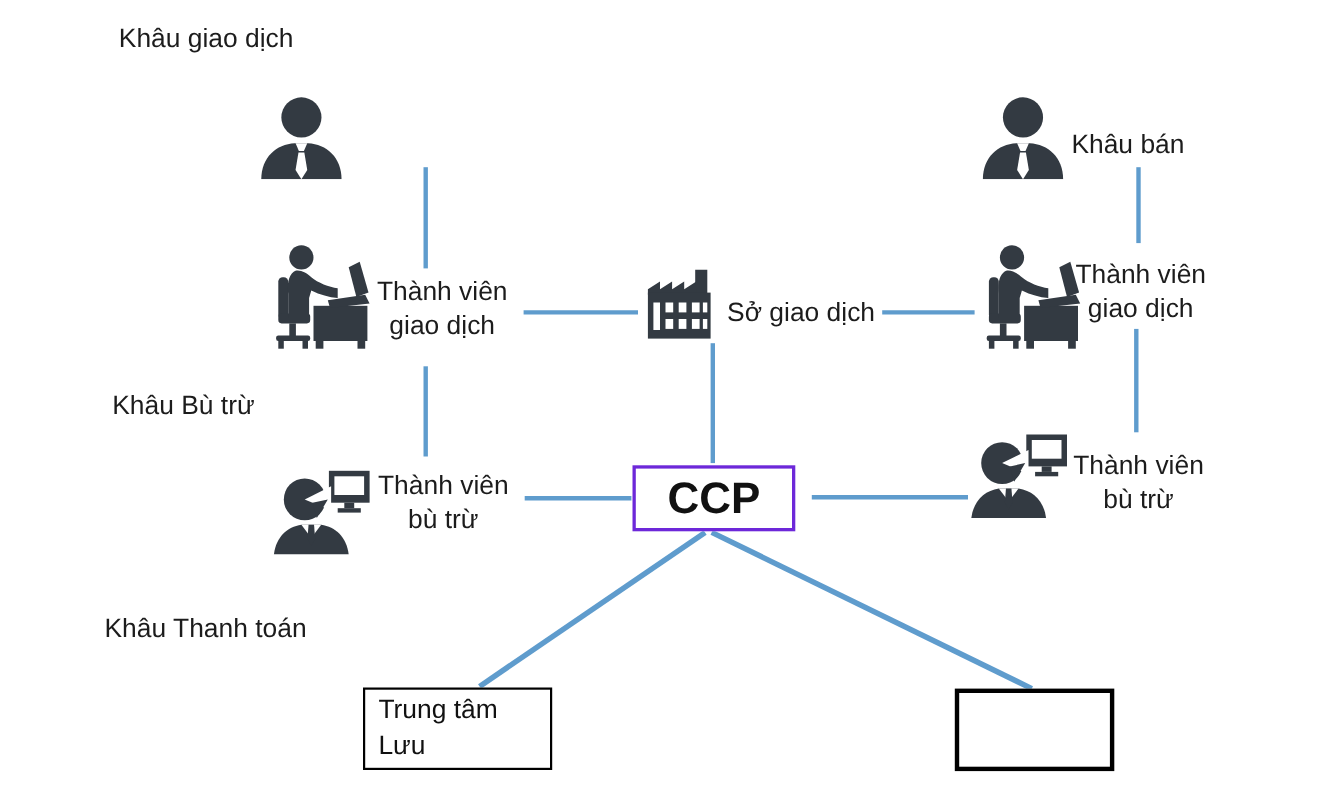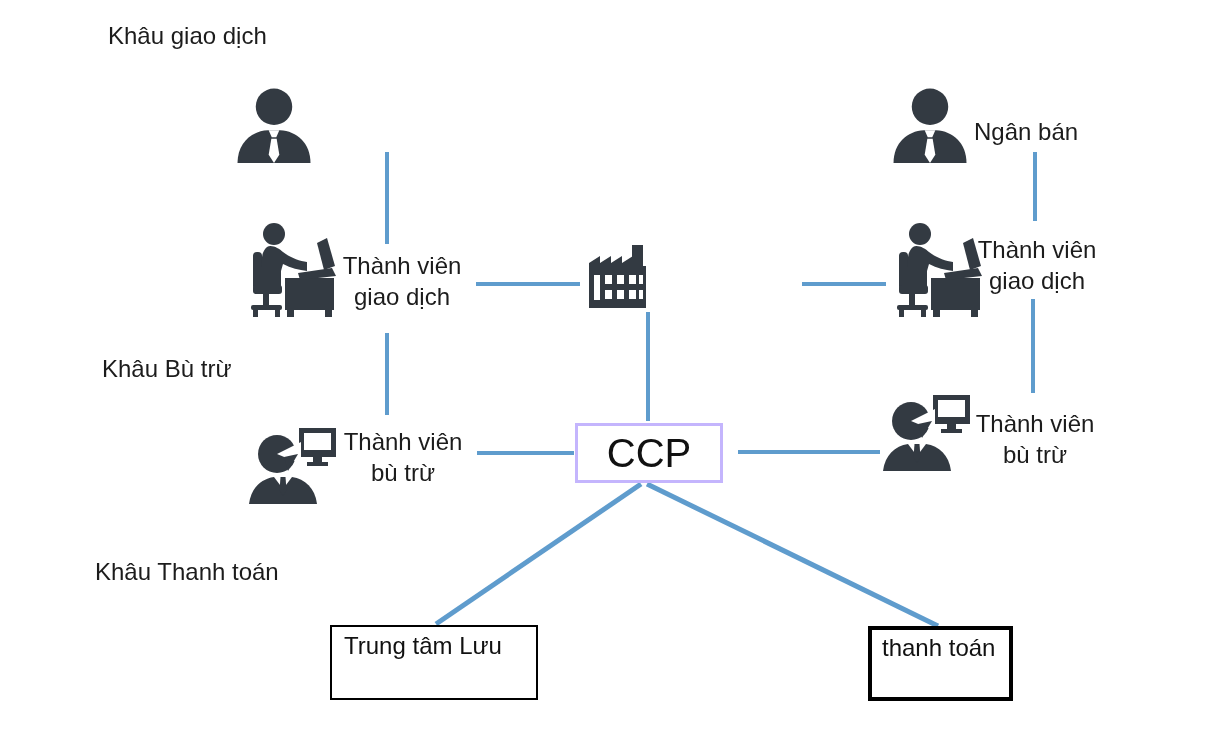--- a/index.html
+++ b/index.html
@@ -10,29 +10,29 @@
   .connectors{position:absolute;left:0;top:0;width:1214px;height:732px;}
   .conn{stroke:#5f9ccd;stroke-width:4;}
   .conn-thick{stroke:#5f9ccd;stroke-width:5;}
   .stage-label{position:absolute;font-size:24px;white-space:nowrap;}
   .node-label{position:absolute;font-size:24px;line-height:31px;white-space:nowrap;}
   .node-label.center{text-align:center;}
   .icon{position:absolute;}
   .icon svg{display:block;width:100%;height:100%;}
   .ccp-box{
     position:absolute;left:535px;top:423px;width:148px;height:60px;
-    border:3px solid #c4b5fd;box-sizing:border-box;background:#fff;
+    border:3px solid #6d28d9;box-sizing:border-box;background:#fff;
     display:flex;align-items:center;justify-content:center;
-    font-size:40px;font-weight:normal;color:#111;
+    font-size:40px;font-weight:bold;color:#111;
   }
   .end-box{
     position:absolute;box-sizing:border-box;background:#fff;
     font-size:24px;line-height:32px;color:#111;
   }
-  .box-depository{left:290px;top:625px;width:208px;height:75px;border:2px solid #000;padding:3px 0 0 12px;}
+  .box-depository{left:290px;top:625px;width:172px;height:75px;border:2px solid #000;padding:3px 0 0 12px;}
   .box-bank{left:828px;top:626px;width:145px;height:75px;border:4px solid #000;padding:2px 0 0 10px;}
 </style>
 </head>
 <body>
 
 <div class="canvas">
 
   <svg class="connectors" viewBox="0 0 1214 732">
     <line class="conn" x1="347" y1="152" x2="347" y2="244"></line>
     <line class="conn" x1="347" y1="333" x2="347" y2="415"></line>
@@ -61,21 +61,21 @@
   </div>
 
   <div class="icon" style="left:852px;top:87px;width:76px;height:76px">
     <svg viewBox="0 0 100 100" fill="#333a42">
       <circle cx="50" cy="26" r="24"></circle>
       <path d="M2,100 C2,74 20,58 42,57 L58,57 C80,58 98,74 98,100 Z"></path>
       <polygon points="43,57 57,57 53,66 47,66" fill="#ffffff"></polygon>
       <polygon points="46.5,68 53.5,68 57,89 50,100 43,89" fill="#ffffff"></polygon>
     </svg>
   </div>
-  <div class="node-label" style="left:934px;top:116px">Ngân bán</div>
+  <div class="node-label" style="left:934px;top:116px">Khâu bán</div>
 
   <div class="icon" style="left:197px;top:222px;width:100px;height:97px">
     <svg viewBox="0 0 100 97" fill="#333a42">
       <rect x="16" y="30" width="9" height="38" rx="4"></rect>
       <rect x="16" y="63" width="29" height="9" rx="3"></rect>
       <rect x="26" y="72" width="6" height="12"></rect>
       <rect x="14" y="83" width="31" height="5" rx="2"></rect>
       <rect x="16" y="86" width="5" height="9"></rect>
       <rect x="38" y="86" width="5" height="9"></rect>
       <circle cx="37" cy="12" r="11"></circle>
@@ -101,20 +101,21 @@
       <rect x="22" y="30" width="7" height="9" fill="#ffffff"></rect>
       <rect x="34" y="30" width="7" height="9" fill="#ffffff"></rect>
       <rect x="46" y="30" width="7" height="9" fill="#ffffff"></rect>
       <rect x="22" y="45" width="7" height="9" fill="#ffffff"></rect>
       <rect x="34" y="45" width="7" height="9" fill="#ffffff"></rect>
       <rect x="46" y="45" width="7" height="9" fill="#ffffff"></rect>
       <rect x="56" y="30" width="4" height="9" fill="#ffffff"></rect>
       <rect x="56" y="45" width="4" height="9" fill="#ffffff"></rect>
     </svg>
   </div>
+  <div class="node-label" style="left:621px;top:269px">Sở giao dịch</div>
 
   <div class="icon" style="left:843px;top:222px;width:100px;height:97px">
     <svg viewBox="0 0 100 97" fill="#333a42">
       <rect x="16" y="30" width="9" height="38" rx="4"></rect>
       <rect x="16" y="63" width="29" height="9" rx="3"></rect>
       <rect x="26" y="72" width="6" height="12"></rect>
       <rect x="14" y="83" width="31" height="5" rx="2"></rect>
       <rect x="16" y="86" width="5" height="9"></rect>
       <rect x="38" y="86" width="5" height="9"></rect>
       <circle cx="37" cy="12" r="11"></circle>
@@ -171,16 +172,15 @@
   <div class="node-label center" style="left:931px;top:408px;width:128px">
     <div>Thành viên</div>
     <div>bù trừ</div>
   </div>
 
   <div class="end-box box-depository">
     <div>Trung tâm Lưu</div>
   </div>
 
   <div class="end-box box-bank">
-    <div>thanh toán</div>
   </div>
 
 </div>
 
 </body></html>

